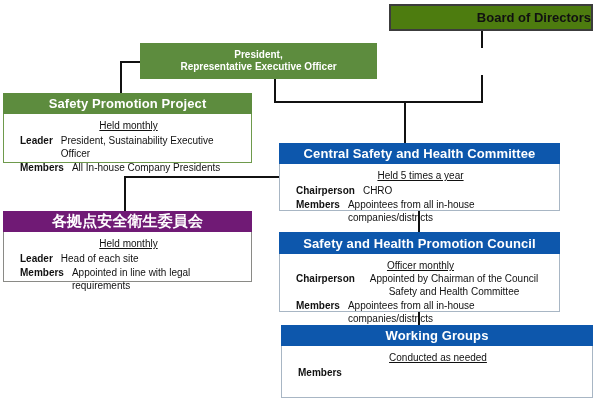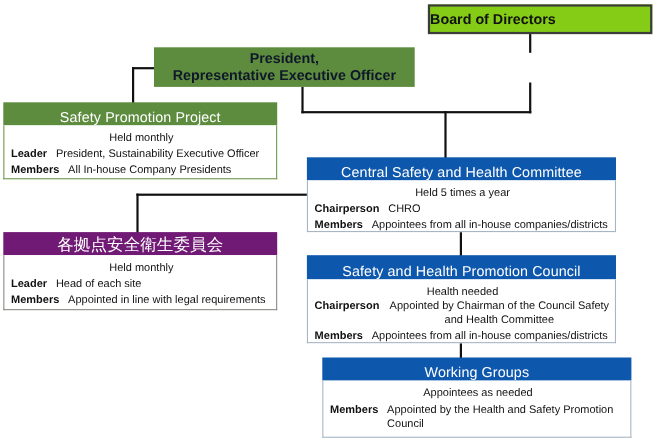--- a/index.html
+++ b/index.html
@@ -1,42 +1,42 @@
 <!DOCTYPE html>
 <html><head>
 <meta charset="utf-8">
 <style>
   html,body{margin:0;padding:0;background:#fff;}
   body{font-family:"Liberation Sans","DejaVu Sans",sans-serif;}
   .canvas{position:relative;width:600px;height:401px;background:#fff;overflow:hidden;}
 
   
-  .plainbox{position:absolute;background:#84cc16;border:2px solid #3c3c3c;display:flex;
-            align-items:center;justify-content:flex-start;font-weight:bold;font-size:13px;color:#111;
+  .plainbox{position:absolute;background:#4d7c0f;border:2px solid #3c3c3c;display:flex;
+            align-items:center;justify-content:flex-end;font-weight:bold;font-size:13px;color:#111;
             box-sizing:border-box;text-align:center;}
 
   
-  .presidentbox{position:absolute;background:#5d8c3e;color:#0f172a;font-weight:bold;font-size:13px;
+  .presidentbox{position:absolute;background:#5d8c3e;color:#ffffff;font-weight:bold;font-size:10px;
                 display:flex;flex-direction:column;align-items:center;justify-content:center;
                 line-height:1.25;box-sizing:border-box;text-align:center;}
 
   
   .cbox{position:absolute;box-sizing:border-box;font-size:10px;color:#111;}
-  .cbox-header{height:21px;display:flex;align-items:flex-end;justify-content:center;
-               color:#fff;font-weight:normal;font-size:13px;letter-spacing:.1px;}
+  .cbox-header{height:21px;display:flex;align-items:center;justify-content:center;
+               color:#fff;font-weight:bold;font-size:13px;letter-spacing:.1px;}
   .hdr-green{background:#5d8c3e;}
   .hdr-blue{background:#0d57ac;}
   .hdr-dark{background:#701a75;}
   .hdr-dark .hdr-text{font-size:15px;font-family:"DejaVu Sans",sans-serif;}
   .cbox-body{background:#fff;box-sizing:border-box;padding:4px 4px 3px 6px;}
   .bd-green{border:1px solid #6e9a4c;border-top:none;}
   .bd-gray{border:1px solid #a8b6c4;border-top:none;}
   .bd-dark{border:1px solid #8a8a86;border-top:none;}
-  .freq{text-align:center;margin:2px 0 3px 0;}
-  .row{display:flex;align-items:flex-start;margin:1px 0;line-height:1.3;}
+  .freq{text-align:center;margin:2px 0 3px 0;text-decoration:underline;}
+  .row{display:flex;align-items:flex-start;margin:1px 10px;line-height:1.3;}
   .lbl{font-weight:bold;white-space:nowrap;margin-right:8px;}
   .val{flex:1;}
   .val-center{text-align:center;}
 
   
   .hline,.vline{position:absolute;background:#111;}
   .hline{height:2px;}
   .vline{width:2px;}
 </style>
 </head>
@@ -115,38 +115,37 @@
         <span class="val">Appointed in line with legal requirements</span>
       </div>
     </div>
   </div>
 
   <div class="cbox" style="left:279px;top:232px;width:281px;">
     <div class="cbox-header hdr-blue" style="height:22px;">
       <span class="hdr-text">Safety and Health Promotion Council</span>
     </div>
     <div class="cbox-body bd-gray" style="height:58px;">
-      <div class="freq" style="margin-bottom:0;">Health needed</div>
+      <div class="freq" style="margin-bottom:0;">Officer monthly</div>
       <div class="row">
         <span class="lbl">Chairperson</span>
         <span class="val val-center">Appointed by Chairman of the Council Safety and Health Committee</span>
       </div>
       <div class="row">
         <span class="lbl">Members</span>
         <span class="val">Appointees from all in-house companies/districts</span>
       </div>
     </div>
   </div>
 
-  <div class="cbox" style="left:293px;top:325px;width:281px;">
+  <div class="cbox" style="left:281px;top:325px;width:312px;">
     <div class="cbox-header hdr-blue">
       <span class="hdr-text">Working Groups</span>
     </div>
     <div class="cbox-body bd-gray" style="height:52px;">
-      <div class="freq">Appointees as needed</div>
+      <div class="freq">Conducted as needed</div>
       <div class="row">
         <span class="lbl">Members</span>
-        <span class="val">Appointed by the Health and Safety Promotion Council</span>
       </div>
     </div>
   </div>
 
 </div>
 
 </body></html>

